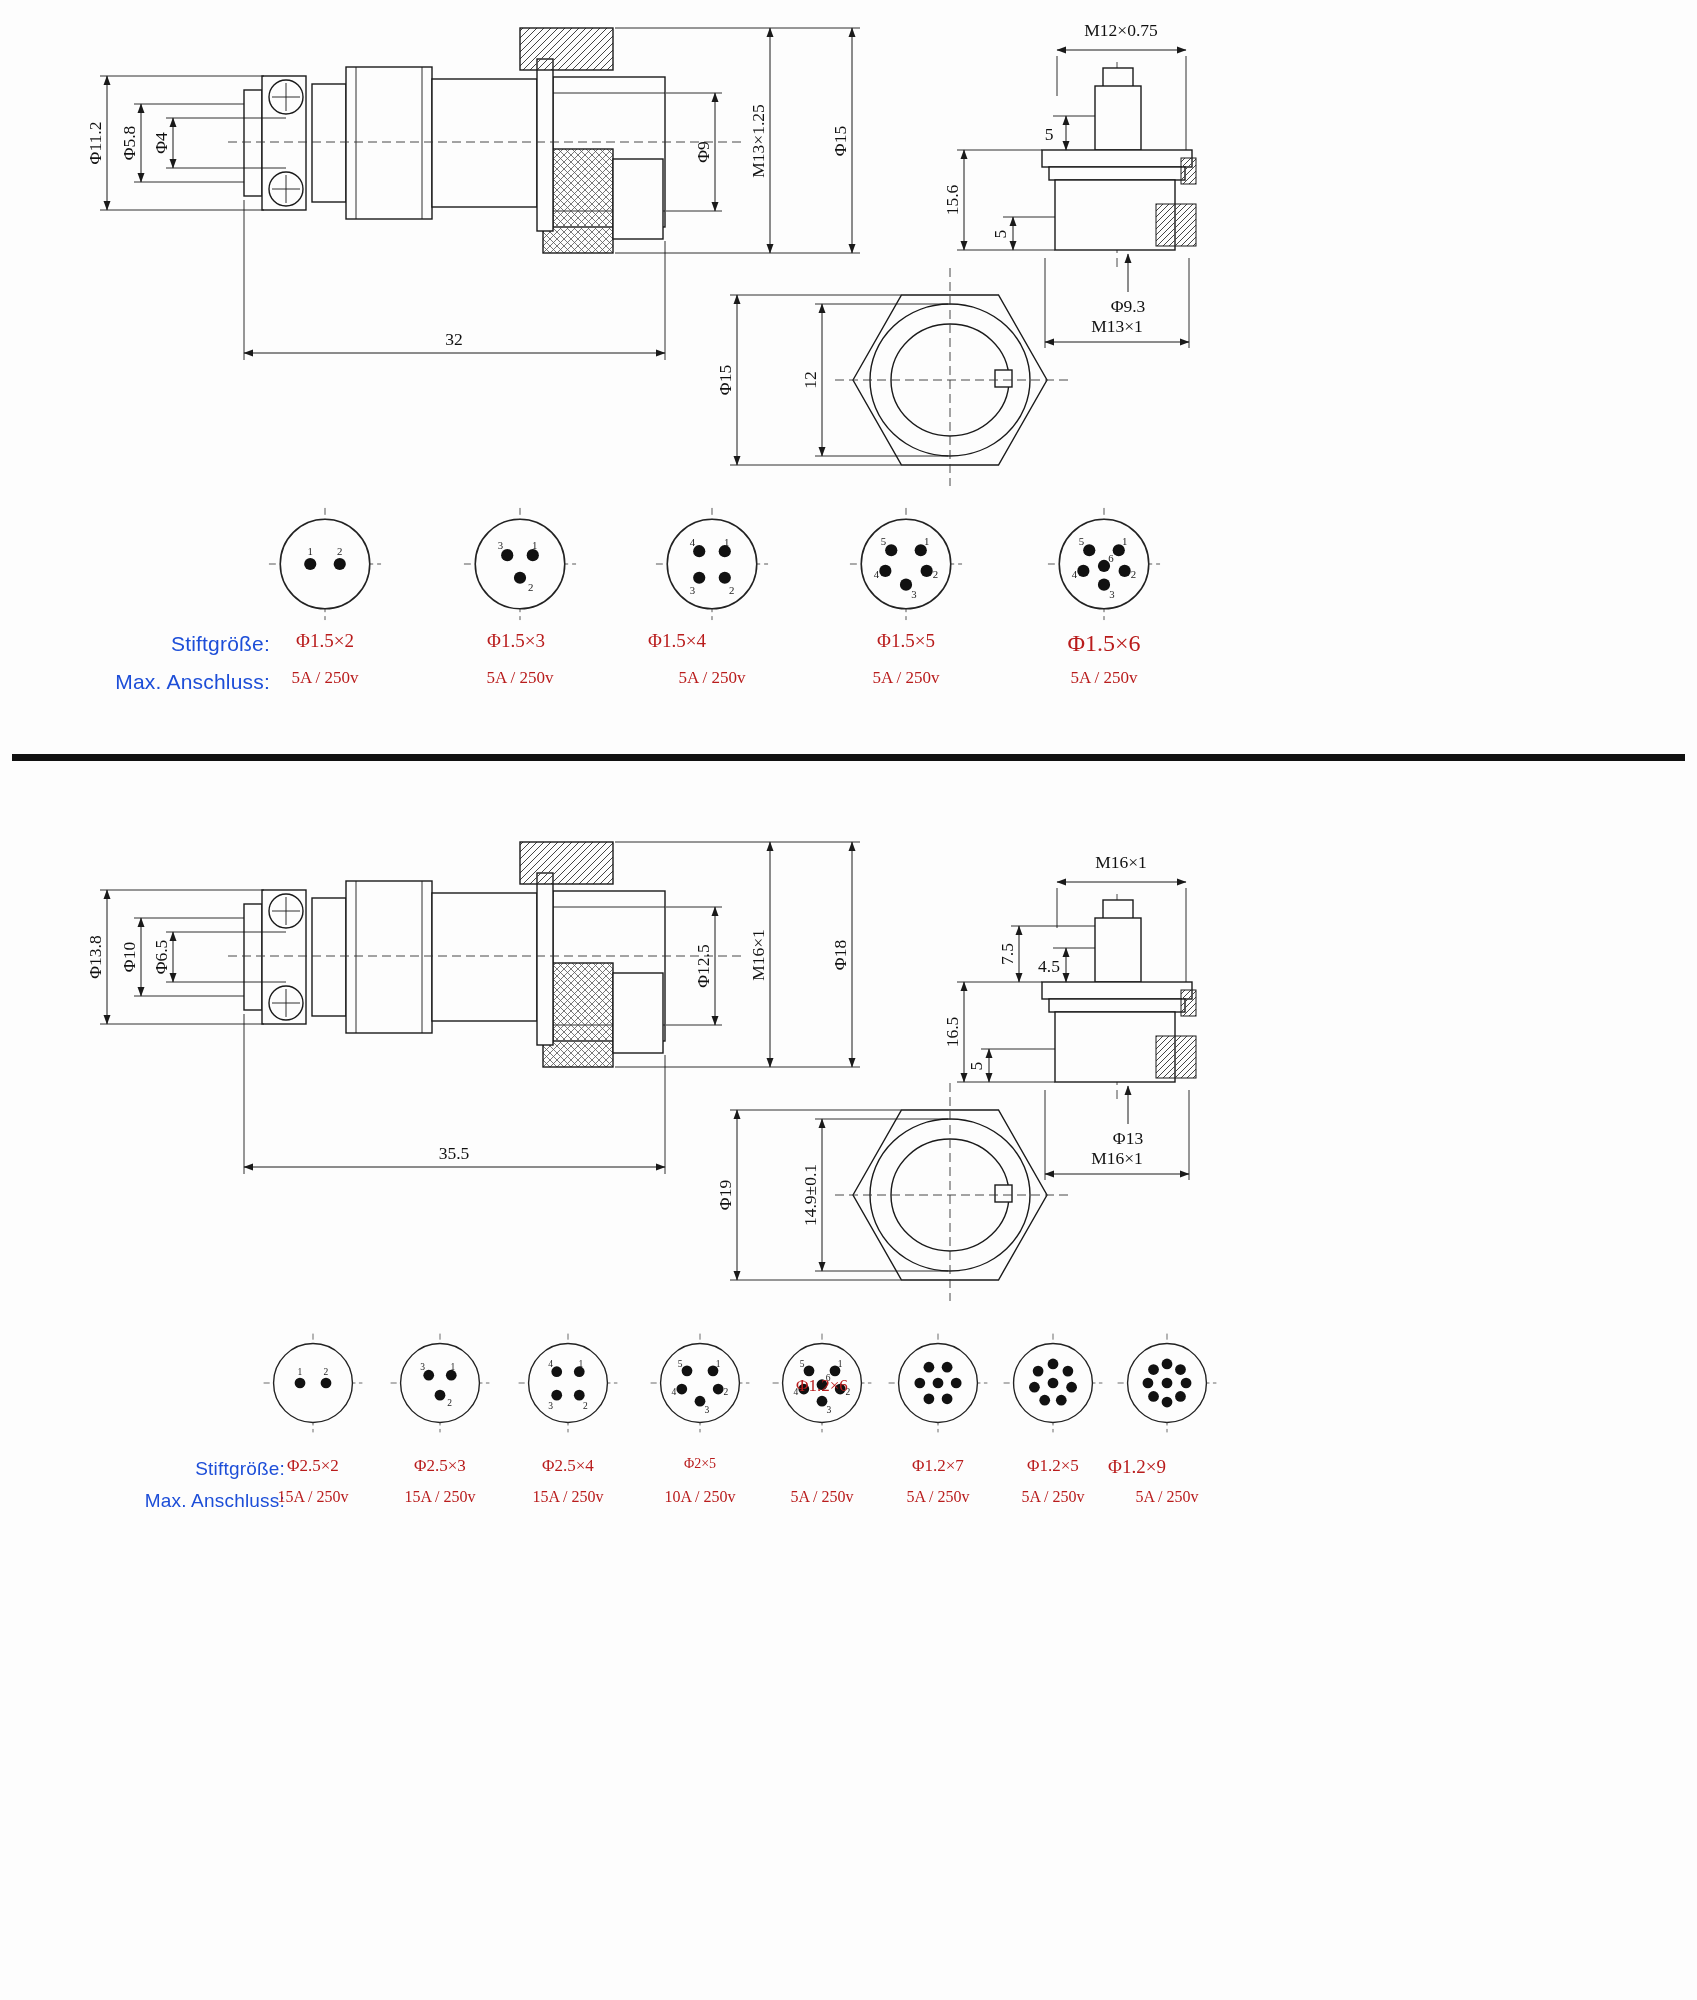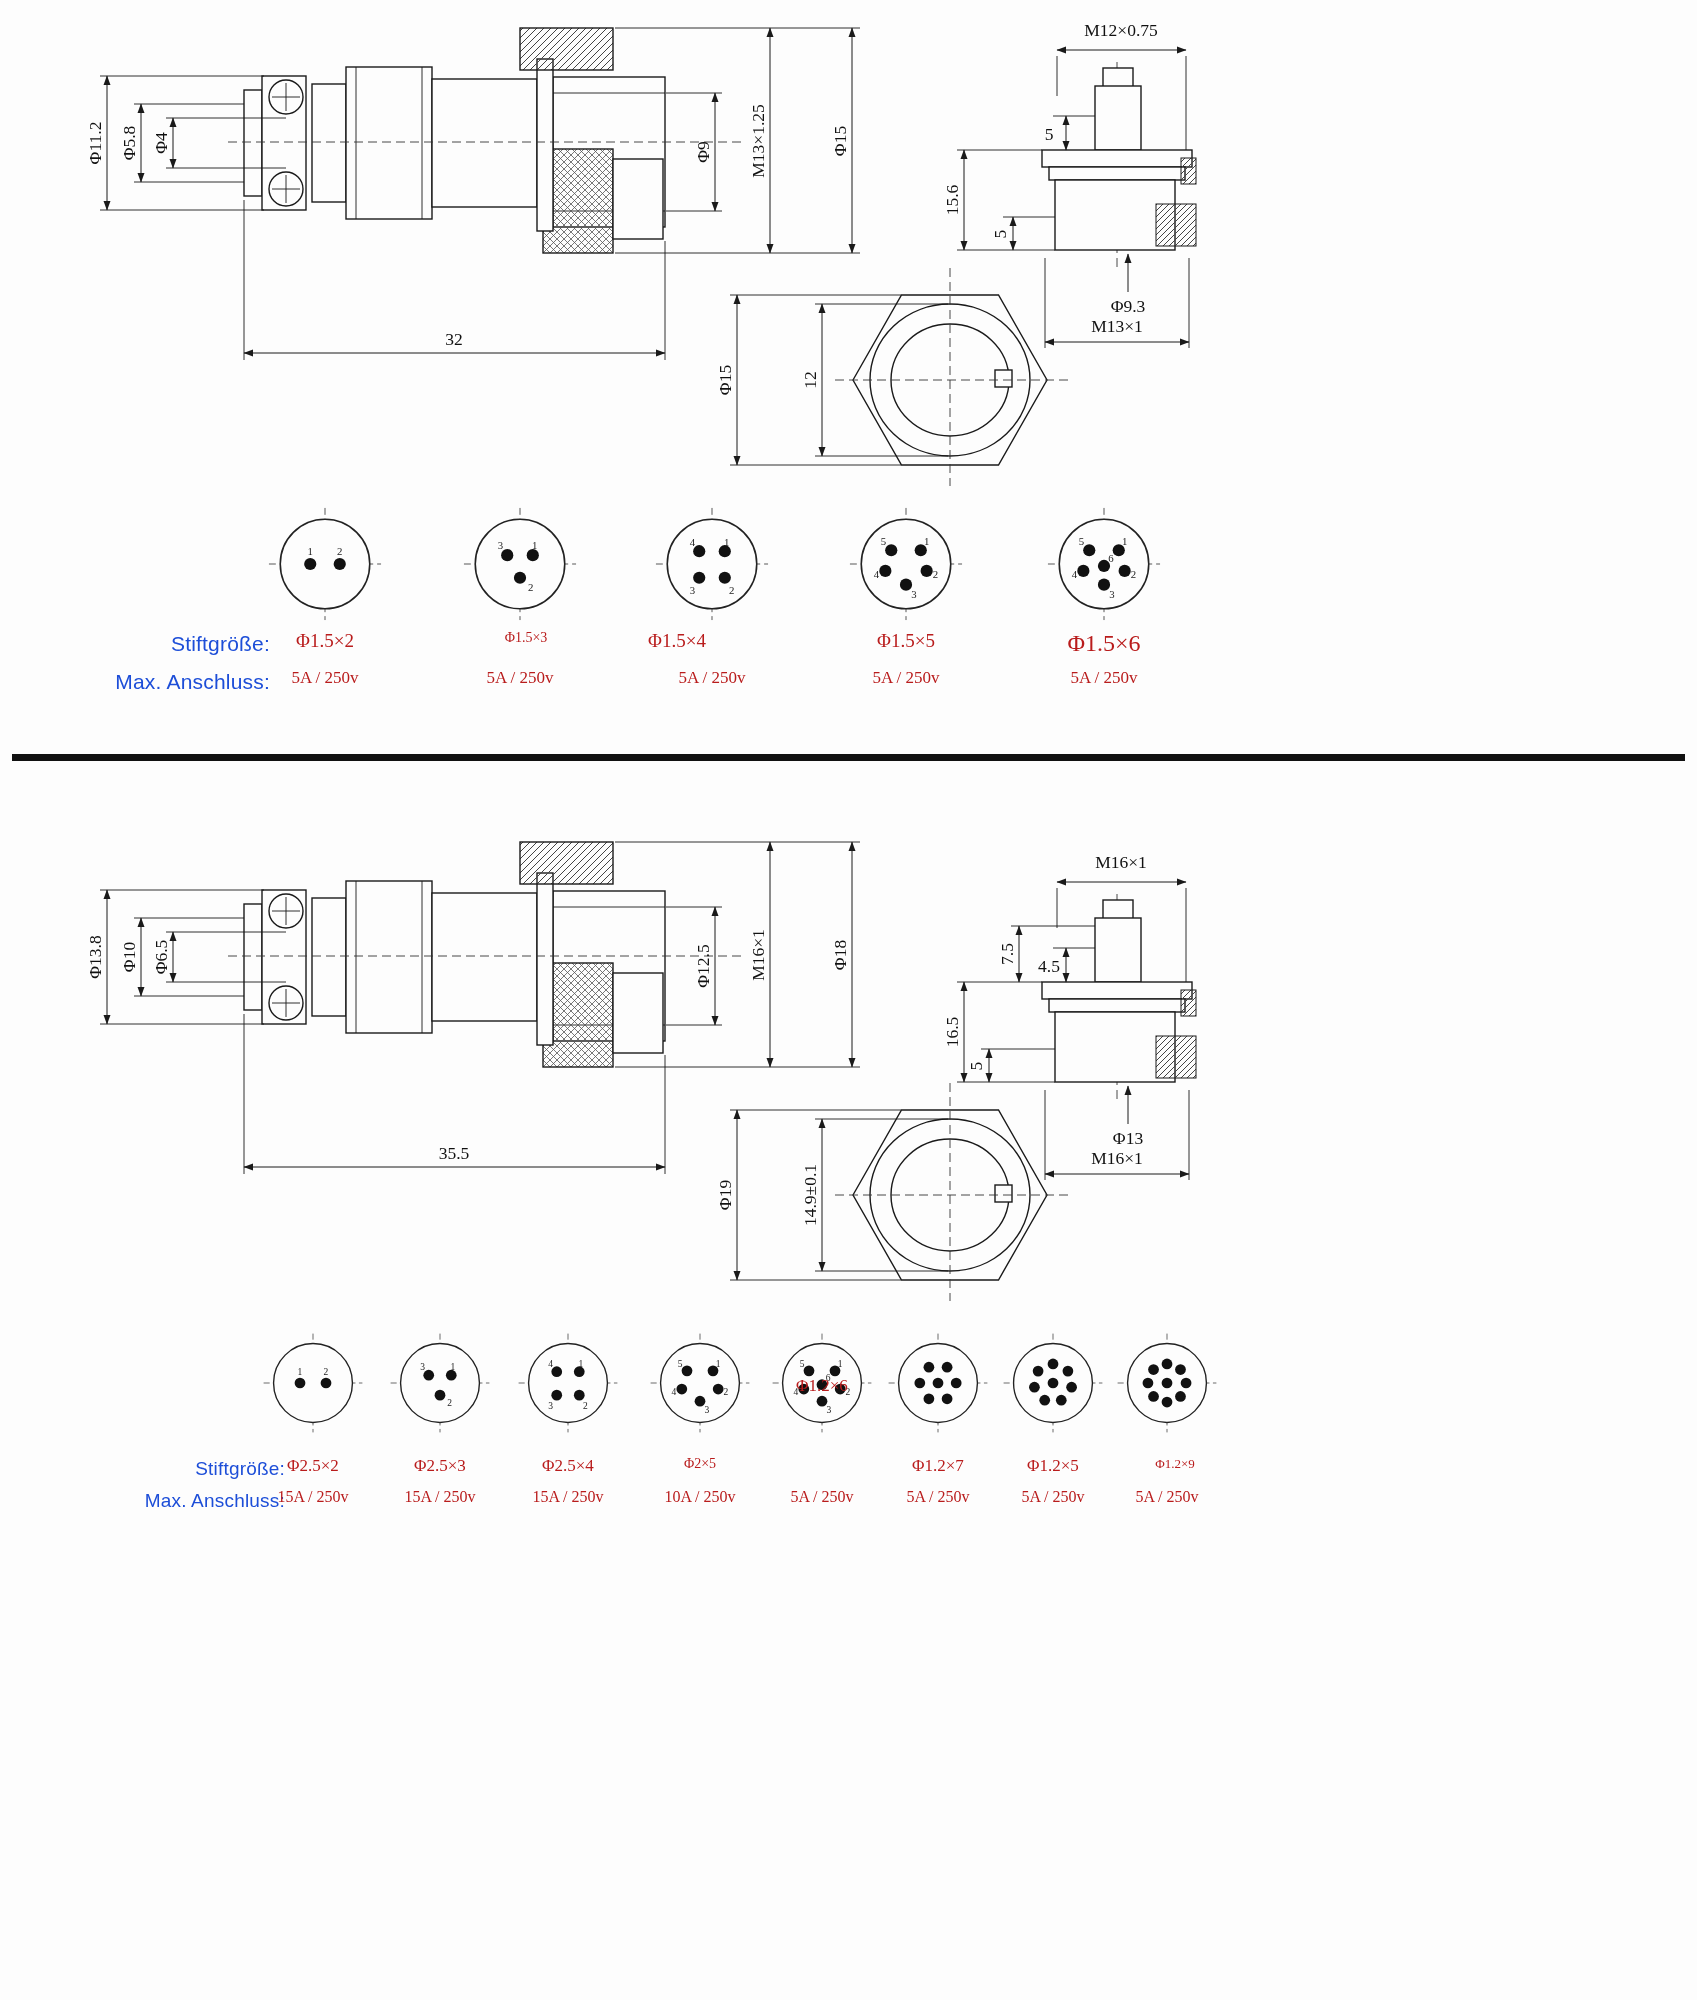--- a/index.html
+++ b/index.html
@@ -306,21 +306,21 @@
       <line x1="60" y1="3" x2="60" y2="117" stroke="#555" stroke-width="1" stroke-dasharray="7 4"></line>
       <line x1="3" y1="60" x2="117" y2="60" stroke="#555" stroke-width="1" stroke-dasharray="7 4"></line>
       <circle cx="60" cy="60" r="45.5" fill="#fdfdfd" stroke="#222" stroke-width="1.6"></circle>
       <circle cx="47" cy="51" r="6.2" fill="#111"></circle>
       <circle cx="73" cy="51" r="6.2" fill="#111"></circle>
       <circle cx="60" cy="74" r="6.2" fill="#111"></circle>
       <text x="40" y="45" text-anchor="middle" font-size="11" font-family="&quot;Liberation Serif&quot;,serif" fill="#222">3</text>
       <text x="75" y="45" text-anchor="middle" font-size="11" font-family="&quot;Liberation Serif&quot;,serif" fill="#222">1</text>
       <text x="71" y="87" text-anchor="middle" font-size="11" font-family="&quot;Liberation Serif&quot;,serif" fill="#222">2</text>
     </svg>
-    <div class="plabel" style="left: 446px; top: 630px; width: 160px; font-size: 14px;">Φ1.5×3</div>
+    <div class="plabel" style="left: 436px; top: 630px; width: 160px; font-size: 19px;">Φ1.5×3</div>
     <div class="plabel" style="left: 440px; top: 668px; width: 160px; font-size: 17px;">5A / 250v</div>
     <svg viewBox="0 0 120 120" width="118" height="118" style="position: absolute; left: 653px; top: 505px;">
       <line x1="60" y1="3" x2="60" y2="117" stroke="#555" stroke-width="1" stroke-dasharray="7 4"></line>
       <line x1="3" y1="60" x2="117" y2="60" stroke="#555" stroke-width="1" stroke-dasharray="7 4"></line>
       <circle cx="60" cy="60" r="45.5" fill="#fdfdfd" stroke="#222" stroke-width="1.6"></circle>
       <circle cx="47" cy="47" r="6.2" fill="#111"></circle>
       <circle cx="73" cy="47" r="6.2" fill="#111"></circle>
       <circle cx="47" cy="74" r="6.2" fill="#111"></circle>
       <circle cx="73" cy="74" r="6.2" fill="#111"></circle>
       <text x="40" y="42" text-anchor="middle" font-size="11" font-family="&quot;Liberation Serif&quot;,serif" fill="#222">4</text>
@@ -477,15 +477,15 @@
       <circle cx="60" cy="38" r="6.2" fill="#111"></circle>
       <circle cx="75.55634918610404" cy="44.44365081389596" r="6.2" fill="#111"></circle>
       <circle cx="82" cy="60" r="6.2" fill="#111"></circle>
       <circle cx="75.55634918610404" cy="75.55634918610404" r="6.2" fill="#111"></circle>
       <circle cx="60" cy="82" r="6.2" fill="#111"></circle>
       <circle cx="44.44365081389596" cy="75.55634918610404" r="6.2" fill="#111"></circle>
       <circle cx="38" cy="60" r="6.2" fill="#111"></circle>
       <circle cx="44.44365081389595" cy="44.44365081389596" r="6.2" fill="#111"></circle>
       <circle cx="60" cy="60" r="6.2" fill="#111"></circle>
     </svg>
-    <div class="plabel" style="left: 1095px; top: 1456px; width: 160px; font-size: 13px;">Φ1.2×9</div>
+    <div class="plabel" style="left: 1057px; top: 1456px; width: 160px; font-size: 19px;">Φ1.2×9</div>
     <div class="plabel" style="left: 1087px; top: 1488px; width: 160px; font-size: 16px;">5A / 250v</div>
   </div>
 
 </body></html>

